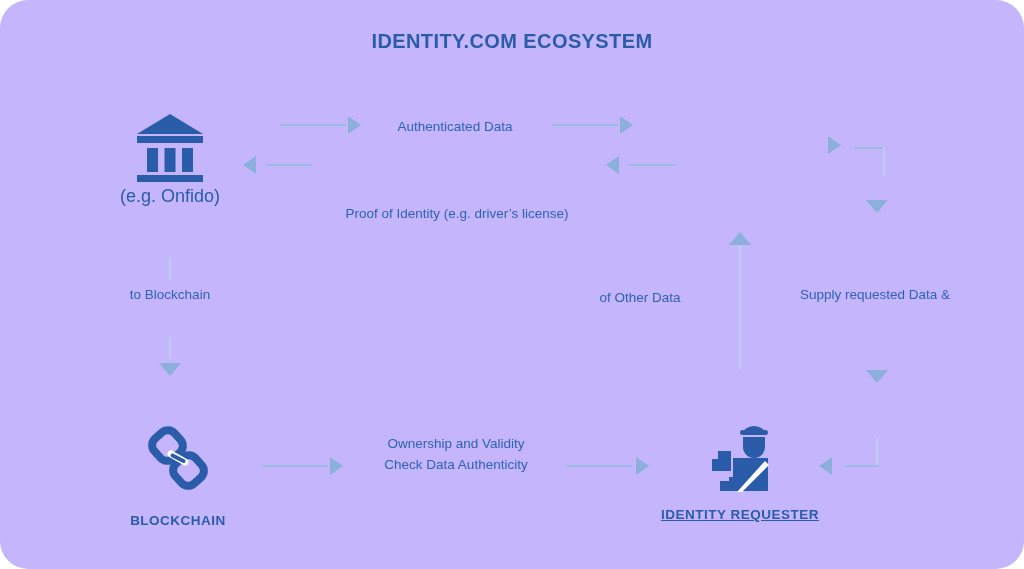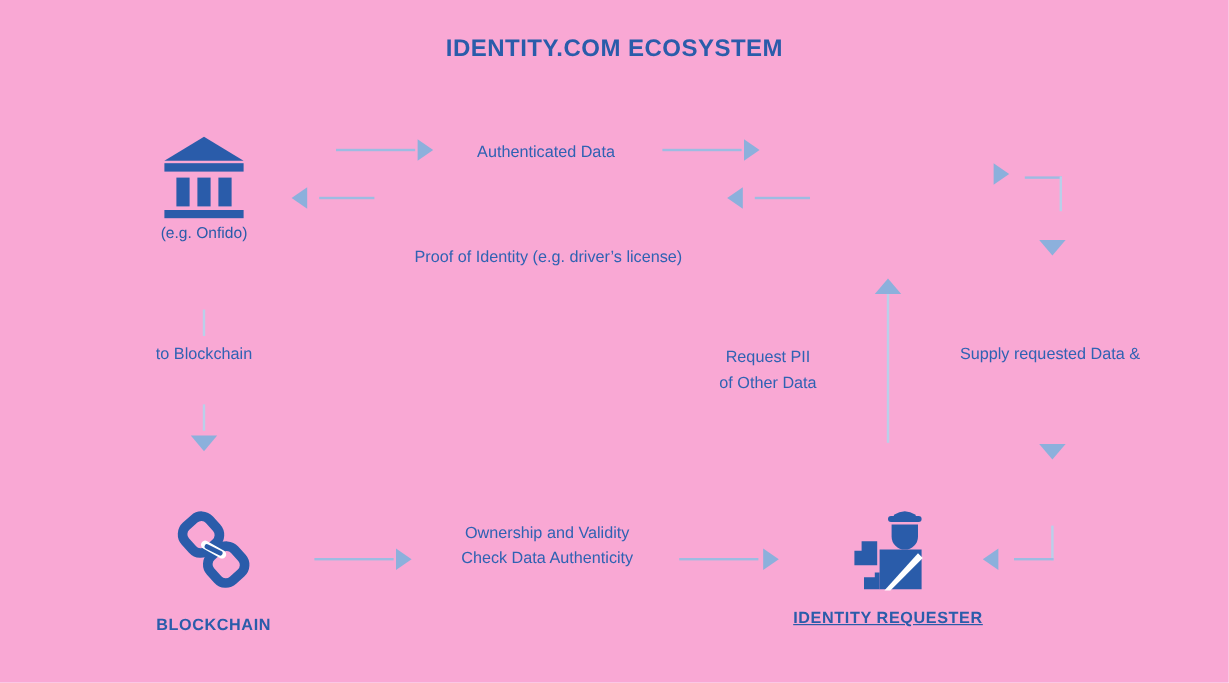--- a/index.html
+++ b/index.html
@@ -7,22 +7,23 @@
     padding: 0;
     background: #ffffff;
   }
   body {
     font-family: "Liberation Sans", sans-serif;
   }
   #canvas {
     position: relative;
     width: 1024px;
     height: 569px;
-    background: #f9a8d4;
+    background: #c4b5fd;
     overflow: hidden;
+    border-radius: 28px;
   }
   
   #title {
     position: absolute;
     left: 0;
     top: 30px;
     width: 1024px;
     text-align: center;
     font-size: 20px;
     font-weight: bold;
@@ -39,21 +40,21 @@
     margin: 0 auto;
   }
   .node-label {
     font-size: 13.5px;
     font-weight: bold;
     letter-spacing: 0.5px;
     color: #2a5caa;
     white-space: nowrap;
   }
   .node-sub {
-    font-size: 13px;
+    font-size: 18px;
     font-weight: normal;
     color: #2a5caa;
     margin-top: 4px;
     white-space: nowrap;
   }
   
   .flow-label {
     position: absolute;
     font-size: 13.5px;
     color: #2f62b3;
@@ -172,21 +173,20 @@
   <div class="flow-label" style="left:353px; top:434px; width:206px;">
     <div>Ownership and Validity</div>
     <div>Check Data Authenticity</div>
   </div>
   <div class="hline" style="left:566px; top:465px; width:66px;"></div>
   <div class="tri tri-right" style="left:636px; top:457px;"></div>
 
   <div class="tri tri-up" style="left:729px; top:232px;"></div>
   <div class="vline" style="left:739px; top:245px; height:124px;"></div>
   <div class="flow-label" style="left:570px; top:288px; width:140px;">
-    <div>Request PII</div>
     <div>of Other Data</div>
   </div>
 
   <div class="tri tri-right" style="left:828px; top:136px;"></div>
   <div class="hline" style="left:854px; top:147px; width:31px;"></div>
   <div class="vline" style="left:883px; top:147px; height:29px;"></div>
   <div class="tri tri-down" style="left:866px; top:200px;"></div>
   <div class="flow-label" style="left:772px; top:285px; width:206px;">
     <div>Supply requested Data &amp;</div>
   </div>

